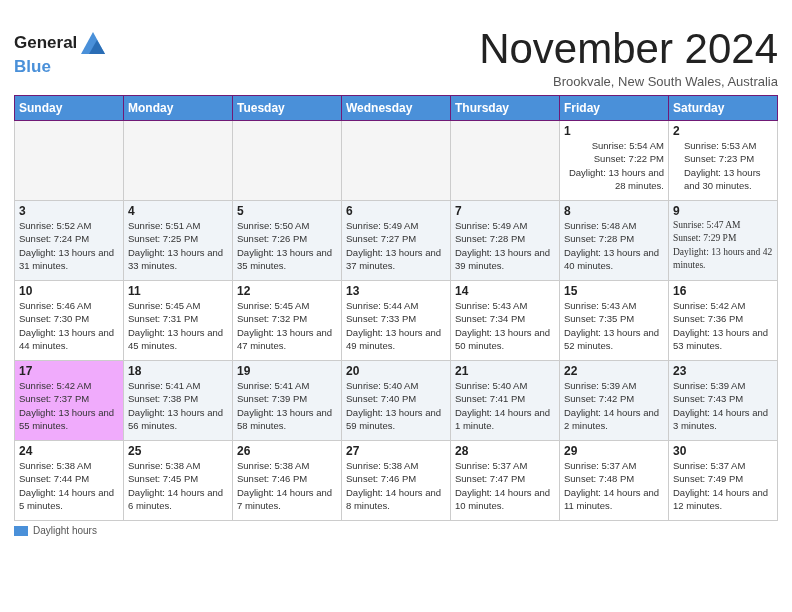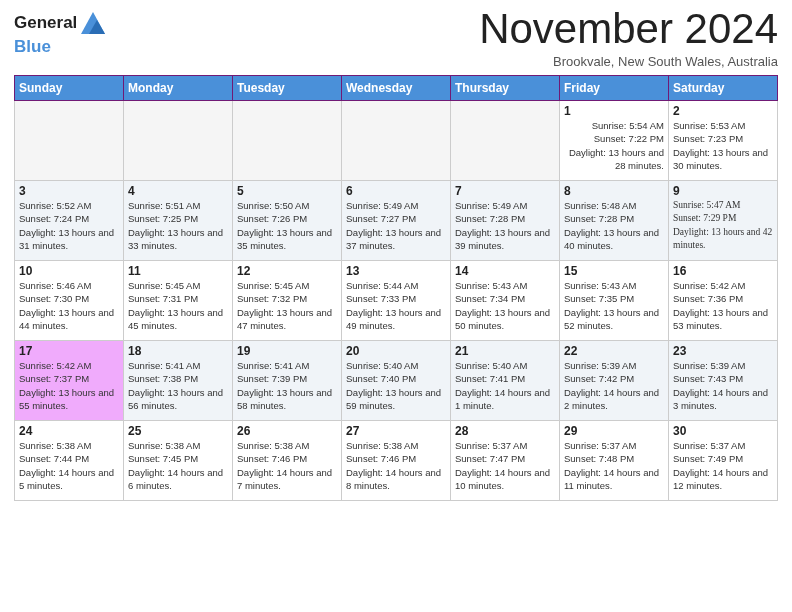--- a/index.html
+++ b/index.html
@@ -5,21 +5,21 @@
     * { box-sizing: border-box; margin: 0; padding: 0; }
     body {
       font-family: Arial, sans-serif;
       background: #fff;
       width: 792px;
       height: 612px;
       overflow: hidden;
     }
     .container {
       width: 792px;
-      padding: 6px 14px 6px 14px;
+      padding: 26px 14px 6px 14px;
     }
     .header-row {
       display: flex;
       align-items: flex-start;
       justify-content: space-between;
       margin-bottom: 6px;
     }
     .logo {
       display: flex;
       align-items: center;
@@ -142,21 +142,21 @@
           <td class="empty"></td>
           <td class="empty"></td>
           <td>
             <span class="day-number">1</span>
             <div class="day-info" style="white-space: pre-line; text-align: right;">Sunrise: 5:54 AM
 Sunset: 7:22 PM
 Daylight: 13 hours and 28 minutes.</div>
           </td>
           <td>
             <span class="day-number">2</span>
-            <div class="day-info" style="white-space: pre-line;">Sunrise: 5:53 AM
+            <div class="day-info" style="white-space: pre-line; margin-left: 11px;">Sunrise: 5:53 AM
 Sunset: 7:23 PM
 Daylight: 13 hours and 30 minutes.</div>
           </td>
         </tr>
         <tr>
           <td style="background: rgb(240, 244, 248);">
             <span class="day-number">3</span>
             <div class="day-info" style="white-space: pre-line;">Sunrise: 5:52 AM
 Sunset: 7:24 PM
 Daylight: 13 hours and 31 minutes.</div>
@@ -326,13 +326,17 @@
           <td>
             <span class="day-number">30</span>
             <div class="day-info" style="white-space: pre-line;">Sunrise: 5:37 AM
 Sunset: 7:49 PM
 Daylight: 14 hours and 12 minutes.</div>
           </td>
         </tr>
       </tbody>
   </table>
 
+  <div class="footer">
+    <span class="legend-box"></span>
+    <span>Daylight hours</span>
+  </div>
 </div>
 
 </body></html>

